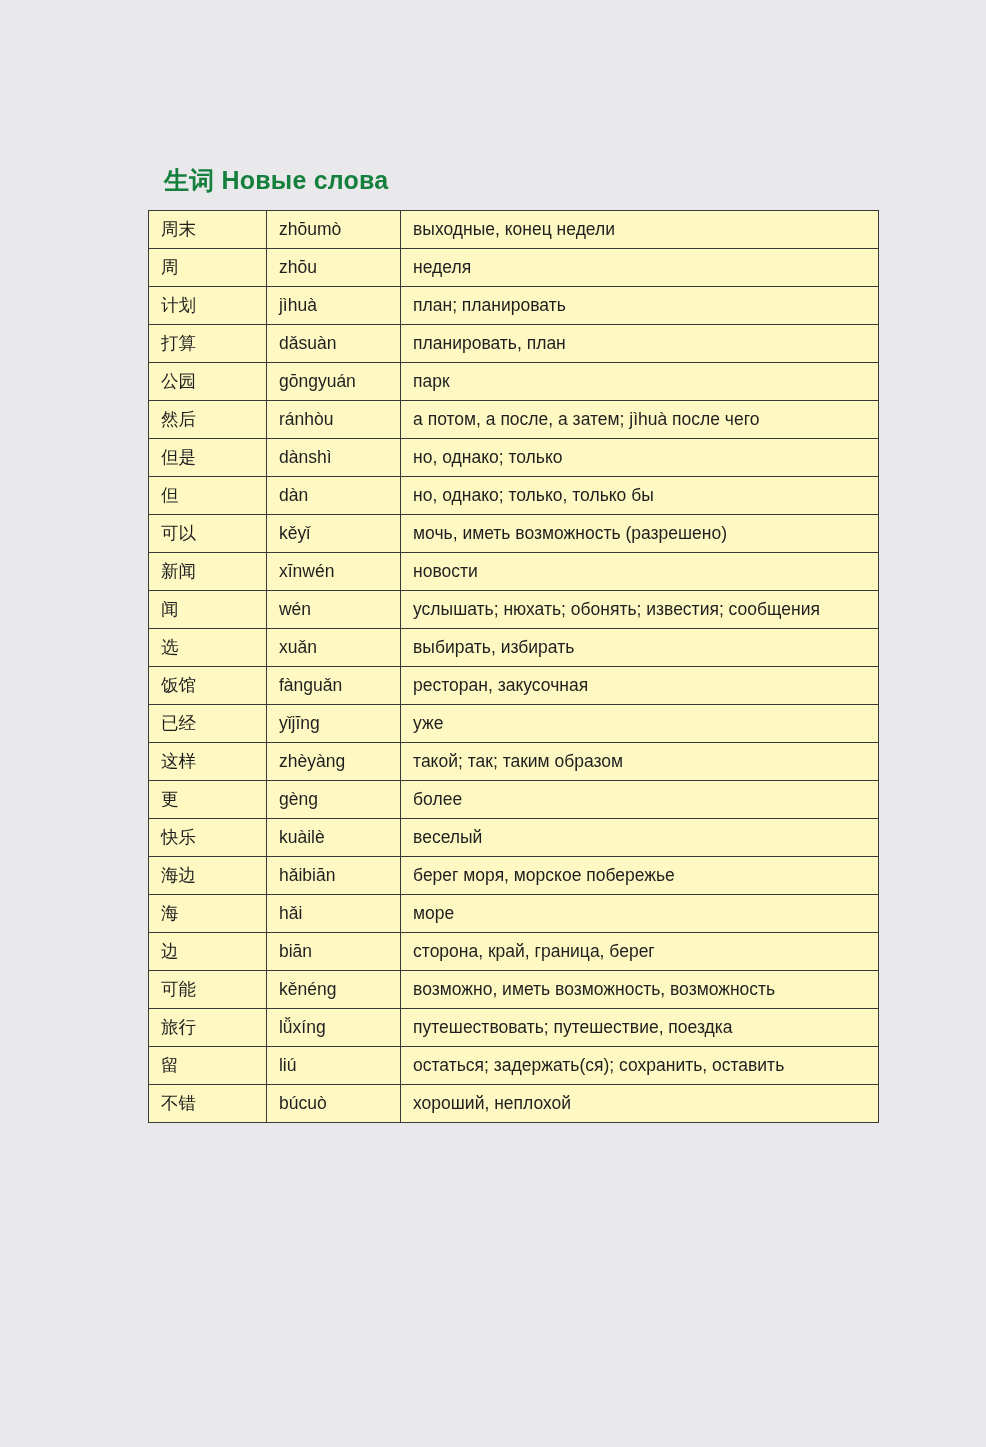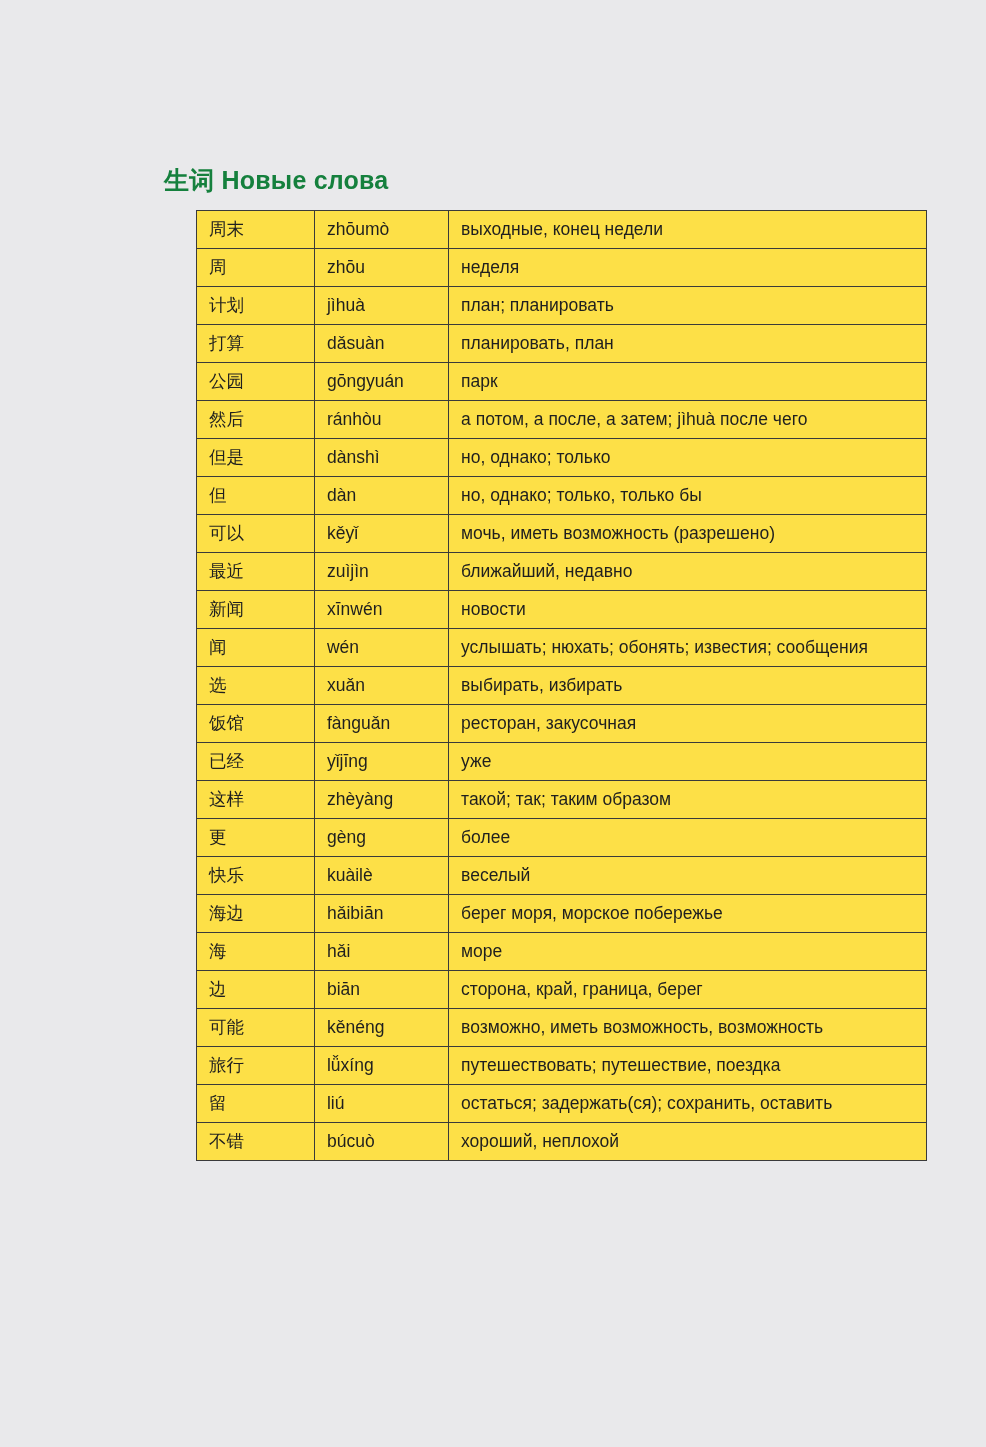--- a/index.html
+++ b/index.html
@@ -30,22 +30,21 @@
     color: #15803d;
     letter-spacing: 0.2px;
   }
   table.vocab {
     position: absolute;
     left: 148px;
     top: 210px;
     width: 731px;
     border-collapse: collapse;
     table-layout: fixed;
-    background: #fde047;
-    margin-left: 48px;
+    background: #fef9c3;
   }
   table.vocab td {
     border: 1.5px solid #3a3a3a;
     box-sizing: border-box;
     height: 38px;
     padding: 5px 12px;
     vertical-align: middle;
     font-size: 17.5px;
     line-height: 1.45;
     color: #1f1f1f;
@@ -107,25 +106,20 @@
         </tr>
         <tr>
           <td class="hanzi">但</td>
           <td class="pinyin">dàn</td>
           <td class="translation">но, однако; только, только бы</td>
         </tr>
         <tr>
           <td class="hanzi">可以</td>
           <td class="pinyin">kěyǐ</td>
           <td class="translation">мочь, иметь возможность (разрешено)</td>
-        </tr>
-        <tr>
-          <td class="hanzi">最近</td>
-          <td class="pinyin">zuìjìn</td>
-          <td class="translation">ближайший, недавно</td>
         </tr>
         <tr>
           <td class="hanzi">新闻</td>
           <td class="pinyin">xīnwén</td>
           <td class="translation">новости</td>
         </tr>
         <tr>
           <td class="hanzi">闻</td>
           <td class="pinyin">wén</td>
           <td class="translation">услышать; нюхать; обонять; известия; сообщения</td>

